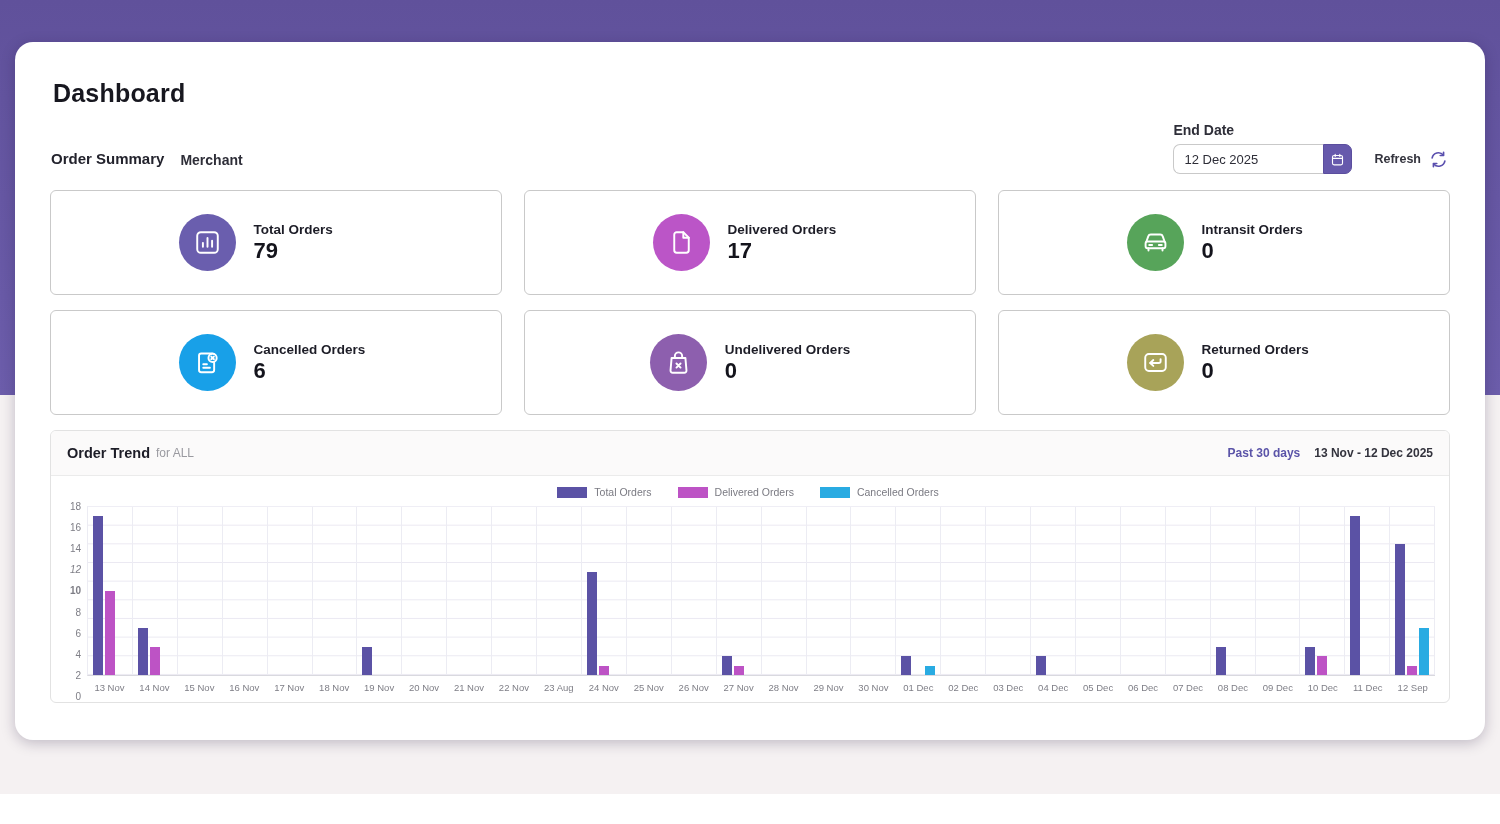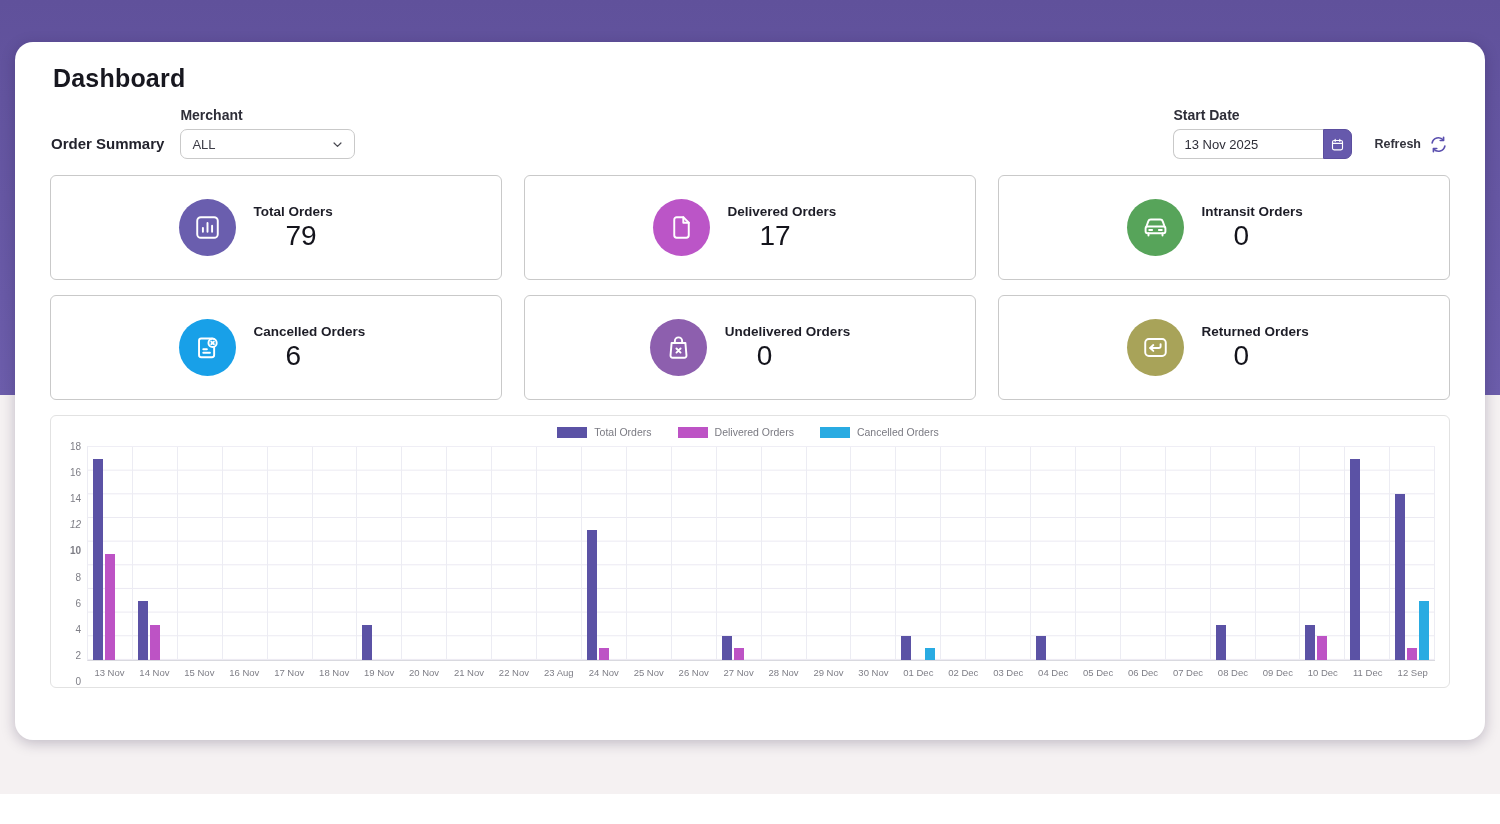--- a/index.html
+++ b/index.html
@@ -5,21 +5,21 @@
   * { margin:0; padding:0; box-sizing:border-box; }
   html,body { width:1500px; height:824px; overflow:hidden; }
   body { font-family:"Liberation Sans", sans-serif; background:#f5f1f2; position:relative; }
 
   .top-band { position:absolute; top:0; left:0; width:100%; height:395px;
     background:linear-gradient(180deg,#60519b,#6c5dab); }
   .bottom-strip { position:absolute; bottom:0; left:0; width:100%; height:30px; background:#fff; }
 
   .main-card { position:absolute; left:15px; top:42px; width:1470px; height:698px;
     background:#fff; border-radius:18px; box-shadow:0 3px 14px rgba(30,20,60,.25);
-    padding:22px 24px 0 24px; }
+    padding:37px 24px 0 24px; }
 
   .page-title { font-size:25px; font-weight:700; color:#17171f; letter-spacing:.2px; margin-left:14px; }
 
   
   .filter-row { display:flex; align-items:flex-end; margin:14px 12px 16px 12px; }
   .section-label { font-size:15px; font-weight:700; color:#23232d; margin-right:16px;
     padding-bottom:7px; }
   .field { display:flex; flex-direction:column; }
   .field-label { font-size:14px; font-weight:700; color:#2e2e38; margin-bottom:6px; }
   .select-box { width:175px; height:30px; border:1px solid #c9c9c9; border-radius:7px;
@@ -41,21 +41,21 @@
 
   
   .stats-grid { display:grid; grid-template-columns:repeat(3,1fr); gap:15px 22px; margin:0 11px; }
   .stat-card { height:105px; border:1px solid #c9c9c9; border-radius:6px; background:#fff;
     display:flex; align-items:center; justify-content:center; gap:18px; }
   .stat-circle { width:57px; height:57px; border-radius:50%; display:flex; align-items:center;
     justify-content:center; flex:0 0 auto; }
   .stat-circle svg { width:29px; height:29px; }
   .stat-text { display:flex; flex-direction:column; gap:2px; min-width:120px; }
   .stat-label { font-size:13.5px; font-weight:700; color:#1d1d27; }
-  .stat-value { font-size:28px; font-weight:400; color:#14141c; line-height:1.1;margin-left:32px; }
+  .stat-value { font-size:22px; font-weight:700; color:#14141c; line-height:1.1; }
 
   
   .trend-card { margin:15px 11px 0 11px; border:1px solid #e2e2e2; border-radius:6px;
     background:#fff; height:273px; display:flex; flex-direction:column; overflow:hidden; }
   .trend-header { height:45px; background:#fbfafa; border-bottom:1px solid #ebebeb;
     display:flex; align-items:center; padding:0 16px; flex:0 0 auto; }
   .trend-title { font-size:14.5px; font-weight:700; color:#1d1d27; }
   .trend-subtitle { font-size:12px; color:#9a9aa0; margin-left:6px; }
   .trend-header-spacer { flex:1; }
   .trend-range-label { font-size:12px; font-weight:700; color:#5b54a8; margin-right:14px; }
@@ -88,43 +88,37 @@
 <div class="bottom-strip"></div>
 
 <div class="main-card">
   <div class="page-title">Dashboard</div>
 
   <div class="filter-row">
     <div class="section-label">Order Summary</div>
 
     <div class="field">
       <div class="field-label">Merchant</div>
-      <div class="select-box">
-        <span>ALL</span>
-        <svg viewBox="0 0 24 24" fill="none" stroke="#4a4a52" stroke-width="2" stroke-linecap="round" stroke-linejoin="round">
-            <path d="m6.5 9.5 5.5 5.5 5.5-5.5"></path>
-          </svg>
-      </div>
     </div>
 
     <div class="filter-spacer"></div>
 
+
     <div class="field">
-      <div class="field-label">Start Date</div>
+      <div class="field-label">End Date</div>
       <div class="date-group">
-        <input class="date-input" readonly="" value="13 Nov 2025" style="">
+        <input class="date-input" readonly="" value="12 Dec 2025" style="">
         <div class="cal-btn">
           <svg viewBox="0 0 24 24" fill="none" stroke="#fff" stroke-width="1.8" stroke-linecap="round">
               <rect x="4" y="5.5" width="16" height="15" rx="2.5"></rect>
               <path d="M4 10.2h16M8.3 3.5v3.6M15.7 3.5v3.6"></path>
             </svg>
         </div>
       </div>
     </div>
-
 
     <div class="refresh-wrap">
       <span class="refresh-label">Refresh</span>
       <span class="refresh-btn">
         <svg viewBox="0 0 24 24" fill="none" stroke="#5a4fae" stroke-width="2.1" stroke-linecap="round" stroke-linejoin="round">
           <path d="M4 10a8 8 0 0 1 14-3.6"></path>
             <path d="M18.4 2.8v4.2h-4.2"></path>
           <path d="M20 14a8 8 0 0 1-14 3.6"></path>
             <path d="M5.6 21.2V17h4.2"></path>
         </svg>
@@ -207,20 +201,27 @@
           </svg>
         </div>
         <div class="stat-text">
           <div class="stat-label">Returned Orders</div>
           <div class="stat-value">0</div>
         </div>
       </div>
     </div>
 
   <div class="trend-card">
+    <div class="trend-header">
+      <span class="trend-title">Order Trend</span>
+      <span class="trend-subtitle">for ALL</span>
+      <span class="trend-header-spacer"></span>
+      <span class="trend-range-label">Past 30 days</span>
+      <span class="trend-range-value">13 Nov - 12 Dec 2025</span>
+    </div>
     <div class="chart-body">
       <div class="legend" id="legend">
           <span class="legend-item">
             <span class="legend-swatch" style="background: rgb(91, 82, 165);"></span>
             <span class="legend-label">Total Orders</span>
           </span>
           <span class="legend-item">
             <span class="legend-swatch" style="background: rgb(189, 83, 197);"></span>
             <span class="legend-label">Delivered Orders</span>
           </span>

